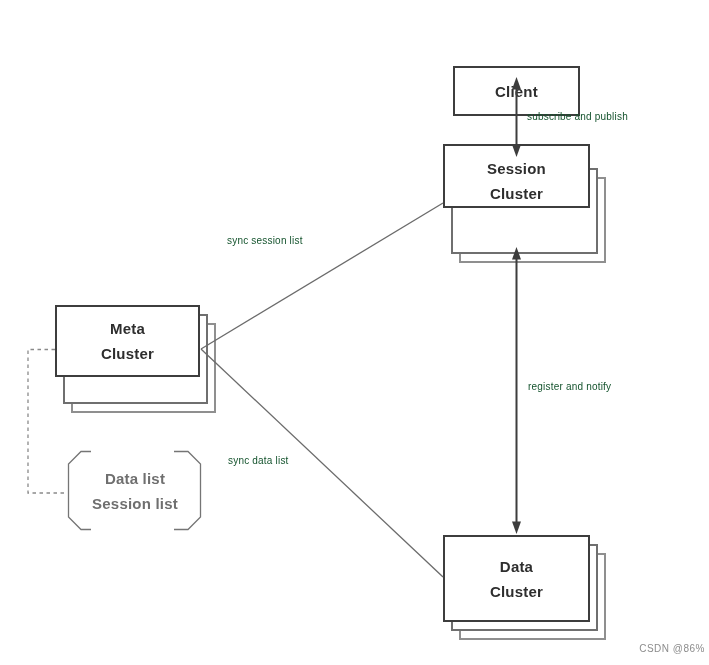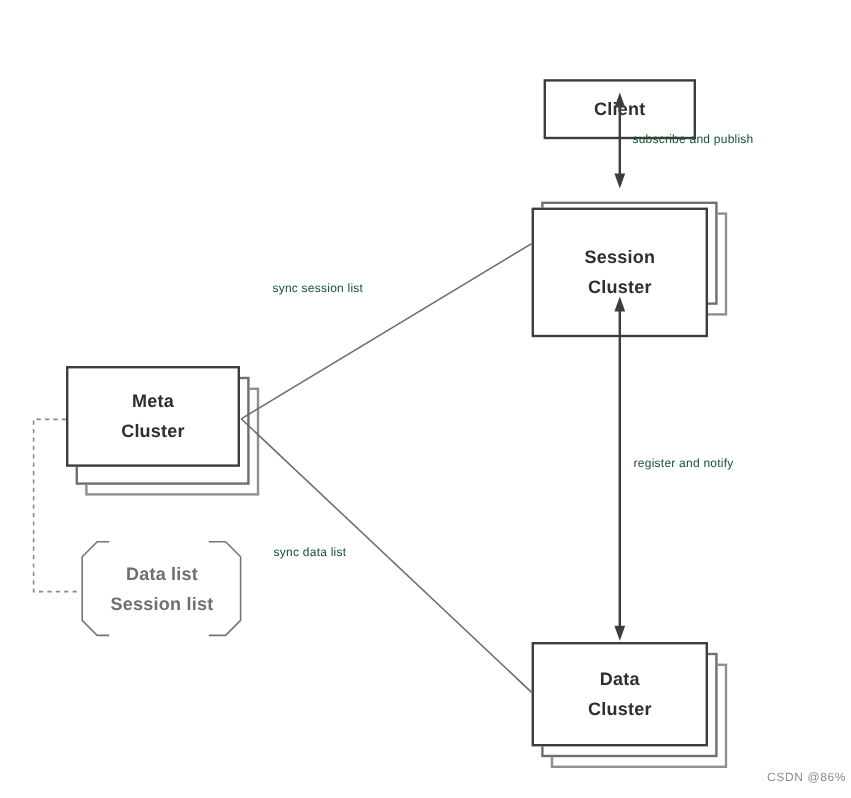--- a/index.html
+++ b/index.html
@@ -37,26 +37,26 @@
   }
   .layer.l2 { border: 2px solid #6f6f6f; }
   .layer.l3 { border: 2px solid #8f8f8f; }
 
   
   .client      { left: 453px; top: 26px;  width: 127px; height: 50px; z-index: 4; margin-top: 40px; }
 
   
   .session-l3  { left: 459px; top: 177px; width: 147px; height: 86px; z-index: 1; }
   .session-l2  { left: 451px; top: 168px; width: 147px; height: 86px; z-index: 2; }
-  .session     { left: 443px; top: 173px; width: 147px; height: 108px; z-index: 3; }
+  .session     { left: 443px; top: 144px; width: 147px; height: 64px; z-index: 3; align-items: flex-end; }
 
   
   .meta-l3     { left: 71px;  top: 323px; width: 145px; height: 90px; z-index: 1; }
   .meta-l2     { left: 63px;  top: 314px; width: 145px; height: 90px; z-index: 2; }
-  .meta        { left: 55px;  top: 305px; width: 145px; height: 84px; z-index: 3; }
+  .meta        { left: 55px;  top: 305px; width: 145px; height: 72px; z-index: 3; }
 
   
   .data-l3     { left: 459px; top: 553px; width: 147px; height: 87px; z-index: 1; }
   .data-l2     { left: 451px; top: 544px; width: 147px; height: 87px; z-index: 2; }
   .data        { left: 443px; top: 535px; width: 147px; height: 87px; z-index: 3; text-align: center; }
 
   svg.overlay {
     position: absolute;
     left: 0; top: 0;
     width: 709px; height: 665px;

